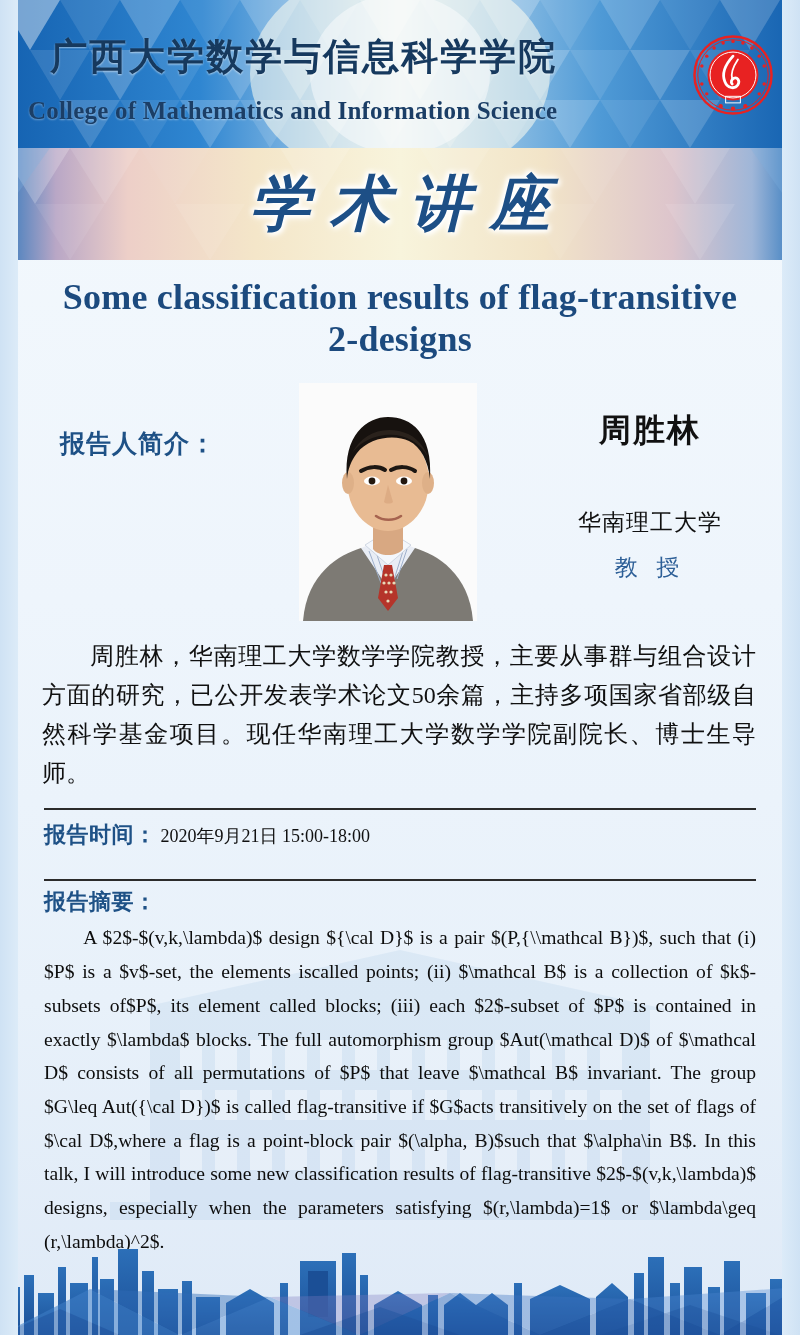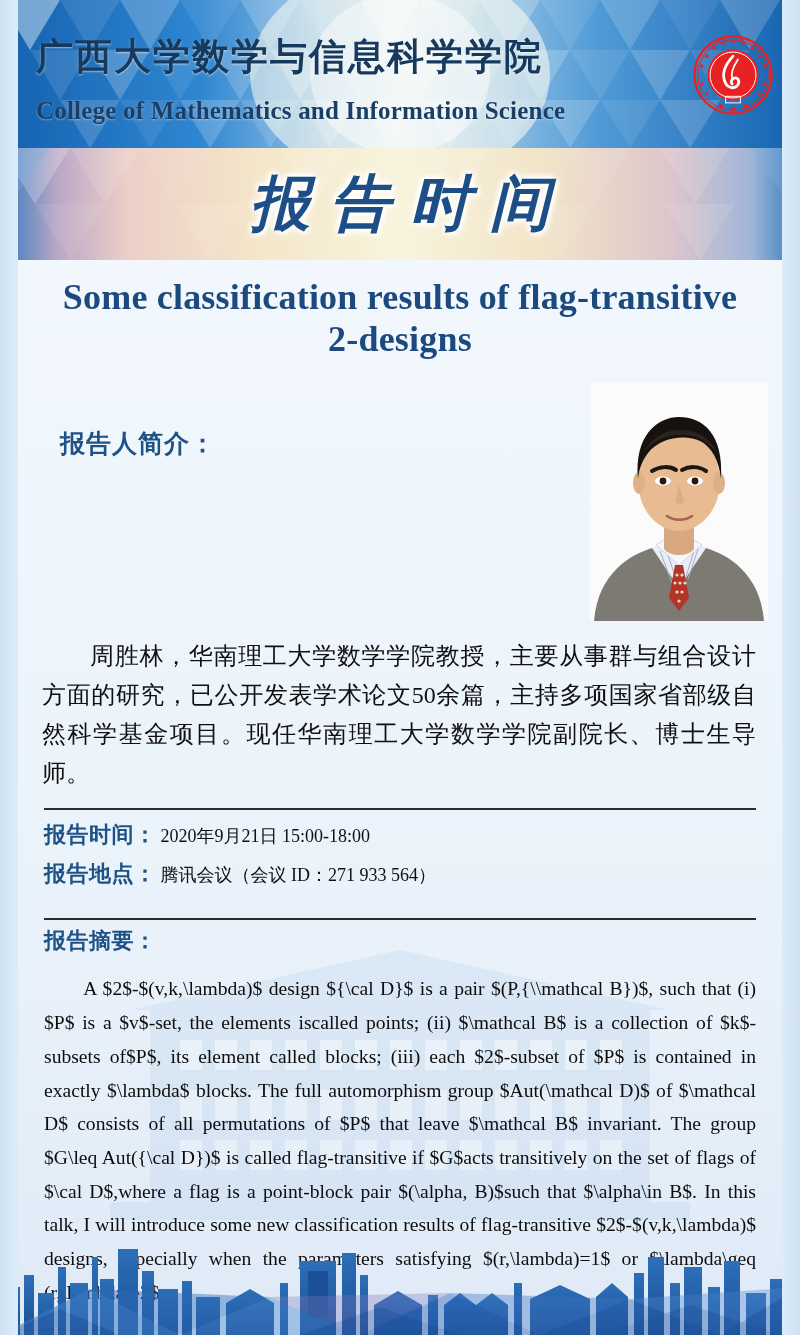--- a/index.html
+++ b/index.html
@@ -24,21 +24,21 @@
     z-index:6;
   }
   .edge.left { left:0; }
   .edge.right { right:0; background:linear-gradient(270deg,#cfe2f4,#dcebf8); }
 
   
   .header {
     position:relative; height:148px; width:800px; overflow:hidden;
     background:linear-gradient(100deg,#1766b4 0%,#2d84cf 22%,#6fb3e0 45%,#a9d2ec 62%,#5aa4da 80%,#176ab8 100%);
   }
-  .hdr-text { position:absolute; left:36px; top:38px; z-index:3; }
+  .hdr-text { position:absolute; left:28px; top:38px; z-index:3;text-align:right; }
   .hdr-cn {
     font-family:"Liberation Serif", serif;
     font-size:37px; font-weight:700; color:#16395e;
     letter-spacing:2px; line-height:1.05;
     text-shadow:0 1px 2px rgba(255,255,255,.55);
   }
   .hdr-en {
     font-family:"Liberation Serif", serif;
     font-size:25px; font-weight:700; color:#1b3e66;
     letter-spacing:.2px; margin-top:20px;
@@ -122,21 +122,21 @@
   }
   .info-val {
     font-family:"Liberation Serif", serif;
     font-size:18px; color:#101010; margin-left:4px; white-space:nowrap;
   }
 
   
   .abs-wrap { position:relative; padding:6px 26px 0 26px; }
   .abs-head {
     font-size:22px; font-weight:700; color:#1e5186;
-    letter-spacing:.5px; margin-bottom:16px;
+    letter-spacing:.5px; margin-bottom:4px;
   }
   .abs-body {
     font-family:"Liberation Serif", serif;
     font-size:19.6px; color:#0d0d0d; line-height:1.72;
     text-align:justify; text-indent:2em; position:relative; z-index:3;
   }
 
   
   .watermark {
     position:absolute; left:50%; transform:translateX(-50%);
@@ -271,21 +271,21 @@
         <polygon points="35,56 105,56 70,112" opacity="0.35"></polygon>
         <polygon points="175,56 245,56 210,112" opacity="0.4"></polygon>
         <polygon points="525,56 595,56 560,112" opacity="0.3"></polygon>
         <polygon points="665,56 735,56 700,112" opacity="0.45"></polygon>
       </g>
       <g opacity="0.3" fill="#7fb0de">
         <polygon points="0,0 50,0 0,70"></polygon>
         <polygon points="750,0 800,0 800,70"></polygon>
       </g>
     </svg>
-    <div class="banner-title">报告时间</div>
+    <div class="banner-title">学术讲座</div>
   </div>
 
   <div class="edge left"></div>
   <div class="edge right"></div>
 
   <svg class="watermark" viewBox="0 0 620 300">
     <g fill="#8fb8dd" opacity="0.5">
       <rect x="60" y="70" width="500" height="210"></rect>
       <polygon points="40,70 310,10 580,70"></polygon>
       <rect x="20" y="262" width="580" height="18"></rect>
@@ -386,34 +386,35 @@
           <ellipse cx="105" cy="98" rx="8" ry="4.4" fill="#ffffff"></ellipse>
           <circle cx="73" cy="98" r="3.4" fill="#23180f"></circle>
           <circle cx="105" cy="98" r="3.4" fill="#23180f"></circle>
 
           <path d="M89 102 L85 119 C87 121, 92 121, 94 119 L89 102" fill="#d8a57e" opacity="0.7"></path>
 
           <path d="M77 133 C84 138, 95 138, 102 133" stroke="#a6634f" stroke-width="2.6" fill="none" stroke-linecap="round"></path>
         </svg>
       </div>
 
+      <div class="speaker-meta">
+        <div class="sp-name">周胜林</div>
+        <div class="sp-org">华南理工大学</div>
+        <div class="sp-rank">教 授</div>
+      </div>
     </div>
 
     <div class="bio">周胜林，华南理工大学数学学院教授，主要从事群与组合设计方面的研究，已公开发表学术论文50余篇，主持多项国家省部级自然科学基金项目。现任华南理工大学数学学院副院长、博士生导师。</div>
 
     <div class="rule"></div>
 
     <div class="info">
       <div class="info-line">
         <span class="info-key">报告时间：</span>
         <span class="info-val">2020年9月21日  15:00-18:00</span>
-      </div>
-      <div class="info-line">
-        <span class="info-key">报告地点：</span>
-        <span class="info-val">腾讯会议（会议 ID：271 933 564）</span>
       </div>
     </div>
 
     <div class="rule"></div>
 
     <div class="abs-wrap">
       <div class="abs-head">报告摘要：</div>
       <div class="abs-body">A $2$-$(v,k,\lambda)$ design ${\cal D}$ is a pair $(P,{\\mathcal B})$, such that (i) $P$ is a $v$-set, the elements iscalled points; (ii) $\mathcal B$ is a collection of $k$-subsets of$P$, its element called blocks; (iii) each $2$-subset of $P$ is contained in exactly $\lambda$ blocks. The full automorphism group $Aut(\mathcal D)$ of $\mathcal D$ consists of all permutations of $P$ that leave $\mathcal B$ invariant. The group $G\leq Aut({\cal D})$ is called  flag-transitive if $G$acts transitively on the set of flags of $\cal D$,where a flag is a point-block pair $(\alpha, B)$such that $\alpha\in B$. In this talk, I will introduce some new classification results of flag-transitive $2$-$(v,k,\lambda)$ designs, especially when the parameters satisfying $(r,\lambda)=1$ or $\lambda\geq (r,\lambda)^2$.</div>
     </div>
   </div>

